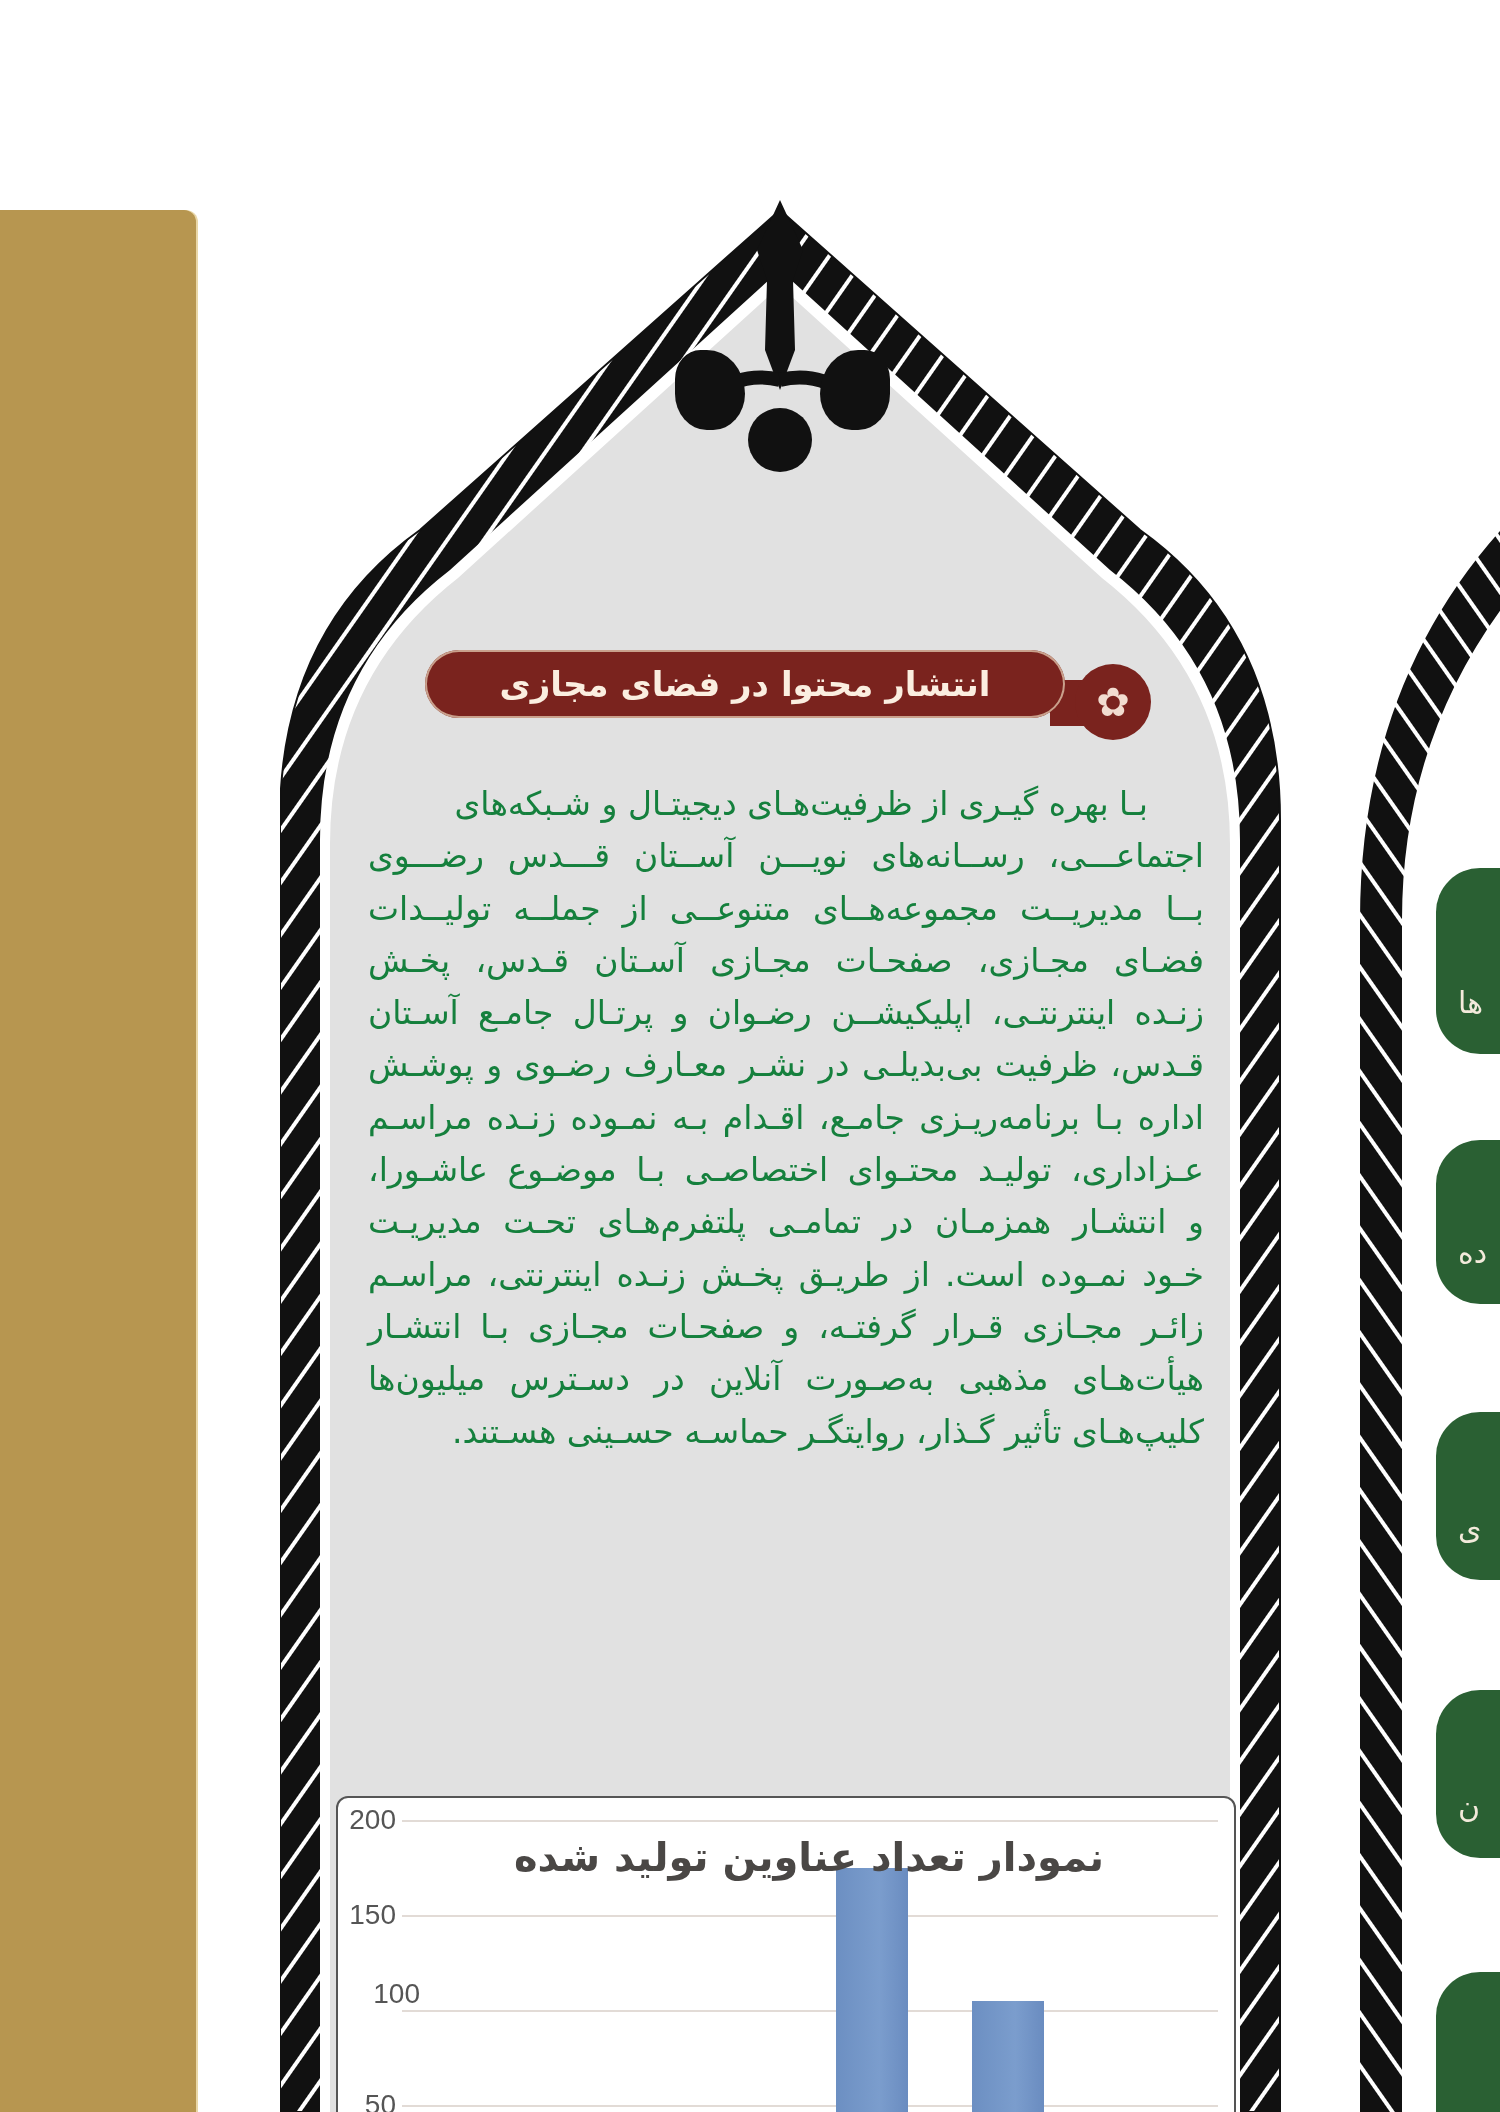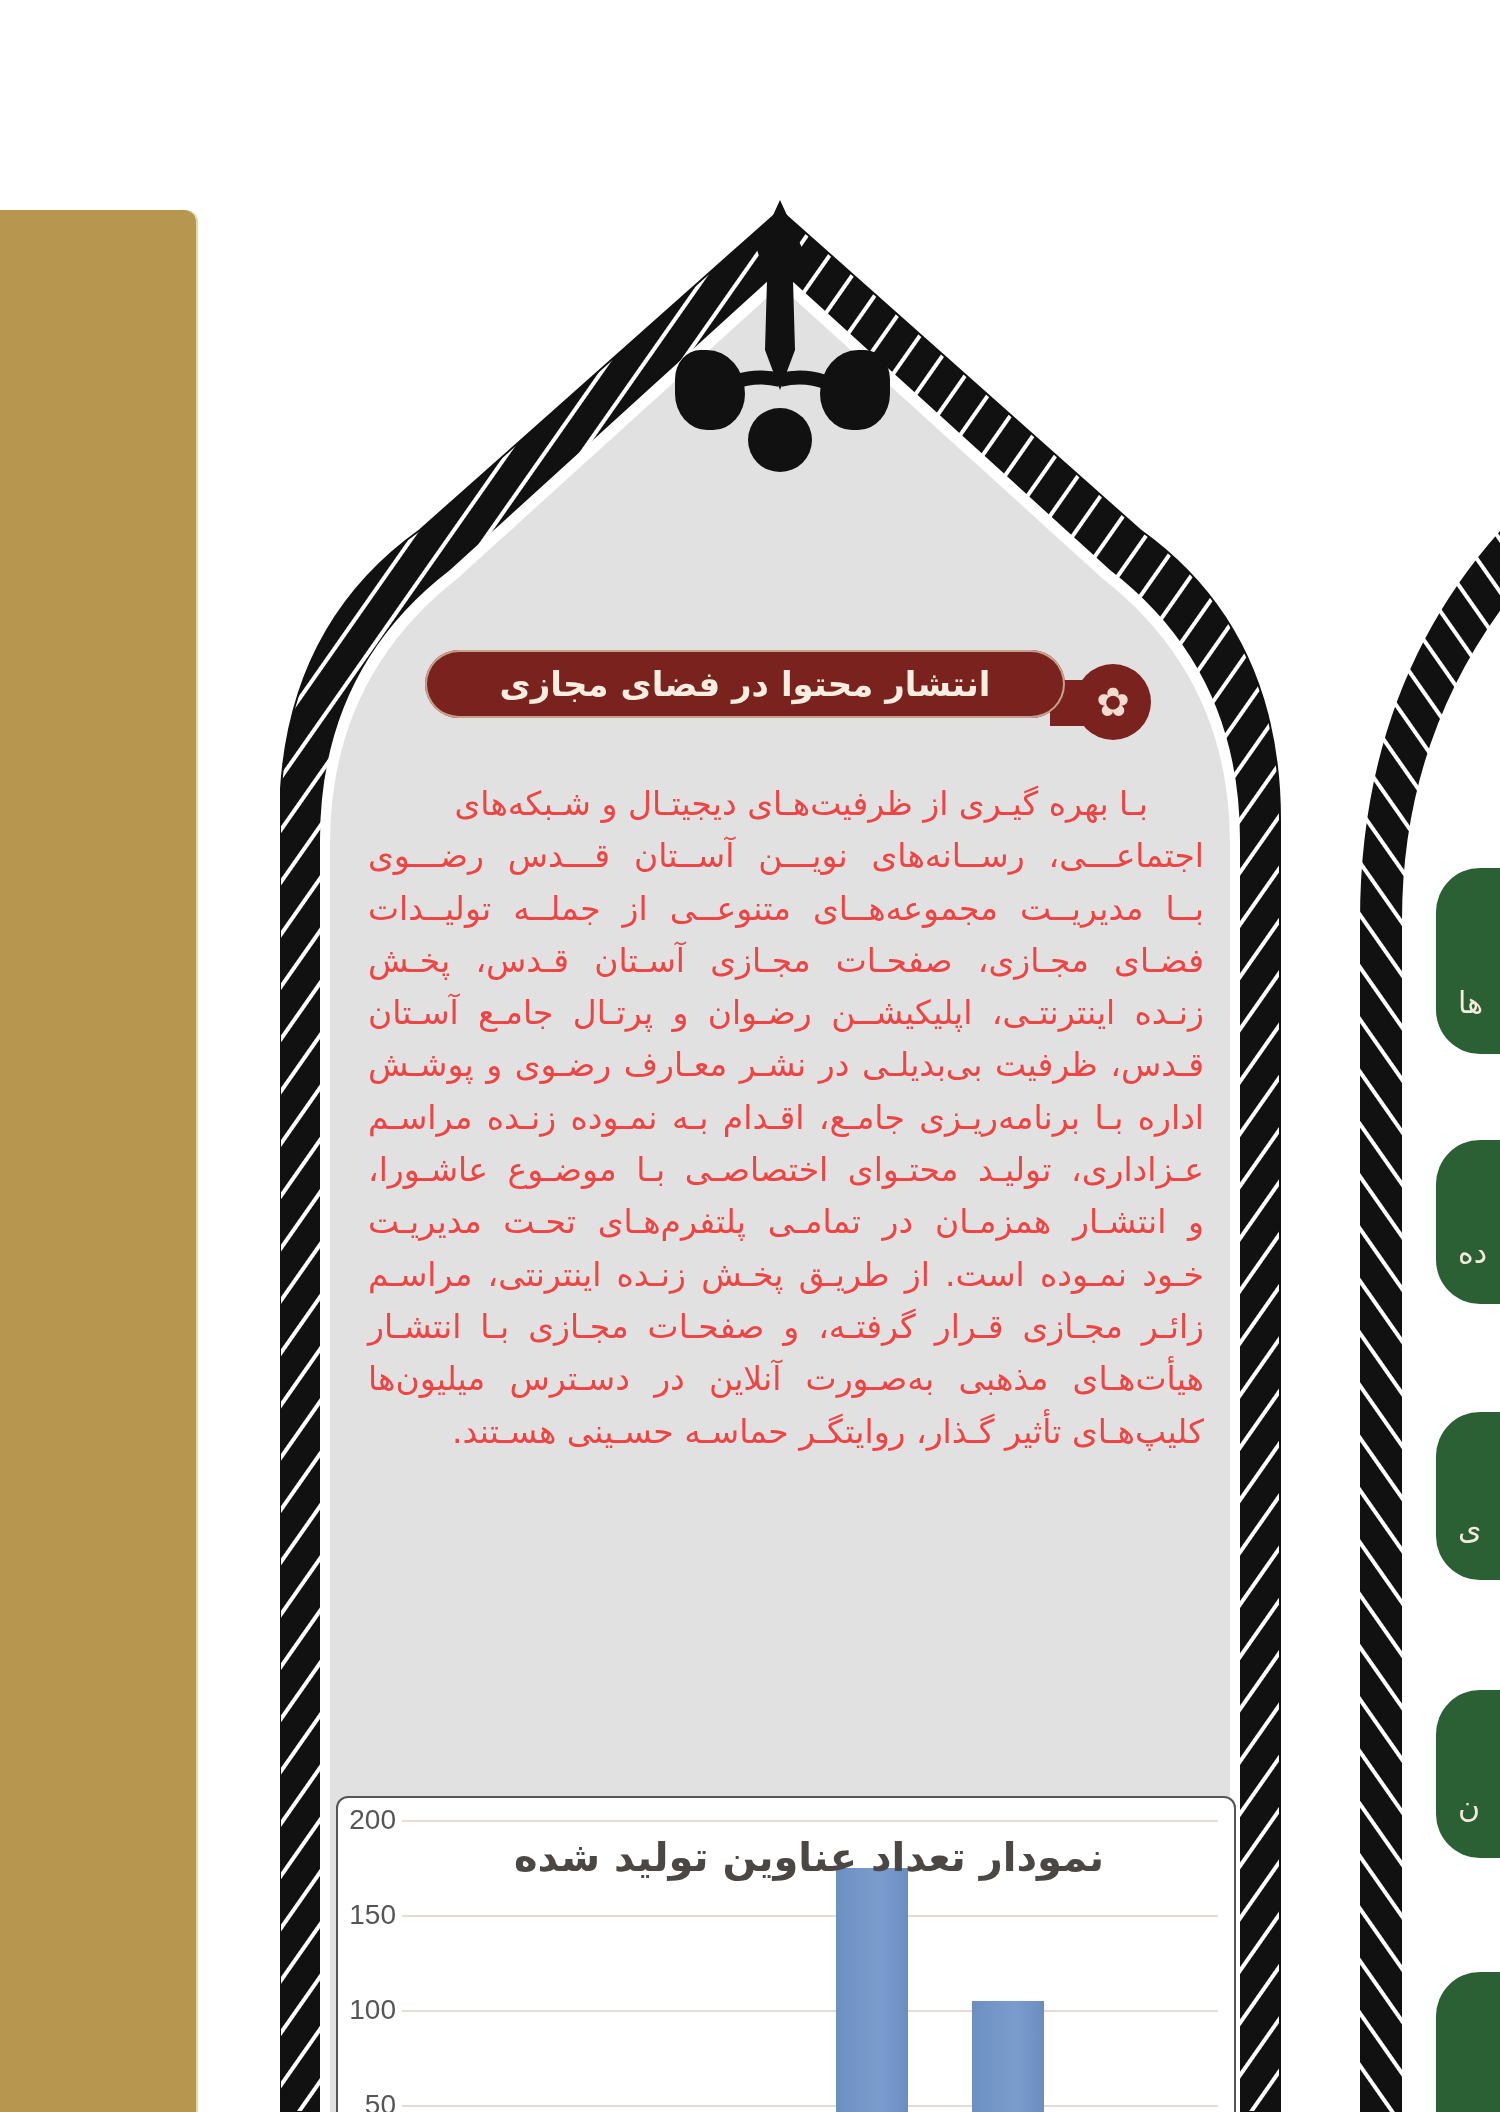--- a/index.html
+++ b/index.html
@@ -32,21 +32,21 @@
     display:flex; align-items:center; justify-content:center;
     color:#f2dcd0; font-size:40px; line-height:1;
   }
   .banner-neck {
     position:absolute; left:1050px; top:680px; width:40px; height:46px; background:#7a231e;
   }
   .body-text {
     position:absolute; left:368px; top:778px; width:836px;
     direction:rtl; text-align:justify; text-align-last:right;
     font-family:"DejaVu Sans", sans-serif; font-size:33px; line-height:52.3px;
-    color:#ef4444;
+    color:#15803d;
   }
   .body-text .line { display:block; white-space:nowrap; text-align:justify; text-align-last:justify; }
   .body-text .line.first { padding-right:56px; text-align-last:right; }
   .body-text .line.last { text-align-last:right; }
 
   
   .chart-box {
     position:absolute; left:336px; top:1796px; width:896px; height:340px;
     background:#fff; border:2px solid #555; border-radius:12px; overflow:hidden;
   }
@@ -125,21 +125,21 @@
 
 <div class="chart-box">
   <div class="chart-title">نمودار تعداد عناوین تولید شده</div>
 
   <div class="tick" style="top:6px;">200</div>
   <div class="gridline" style="top:22px;"></div>
 
   <div class="tick" style="top:101px;">150</div>
   <div class="gridline" style="top:117px;"></div>
 
-  <div class="tick" style="top:196px;">100</div>
+  <div class="tick" style="top:180px;padding-left:24px;">100</div>
   <div class="gridline" style="top:212px;"></div>
 
   <div class="tick" style="top:291px;">50</div>
   <div class="gridline" style="top:307px;"></div>
 
   <div class="bar" id="bar0" style="left: 498px; width: 72px; top: 69.5px; height: 330.5px;"></div>
   <div class="bar" id="bar1" style="left: 634px; width: 72px; top: 202.5px; height: 197.5px;"></div>
 </div>
 
 <div class="right-arch">

